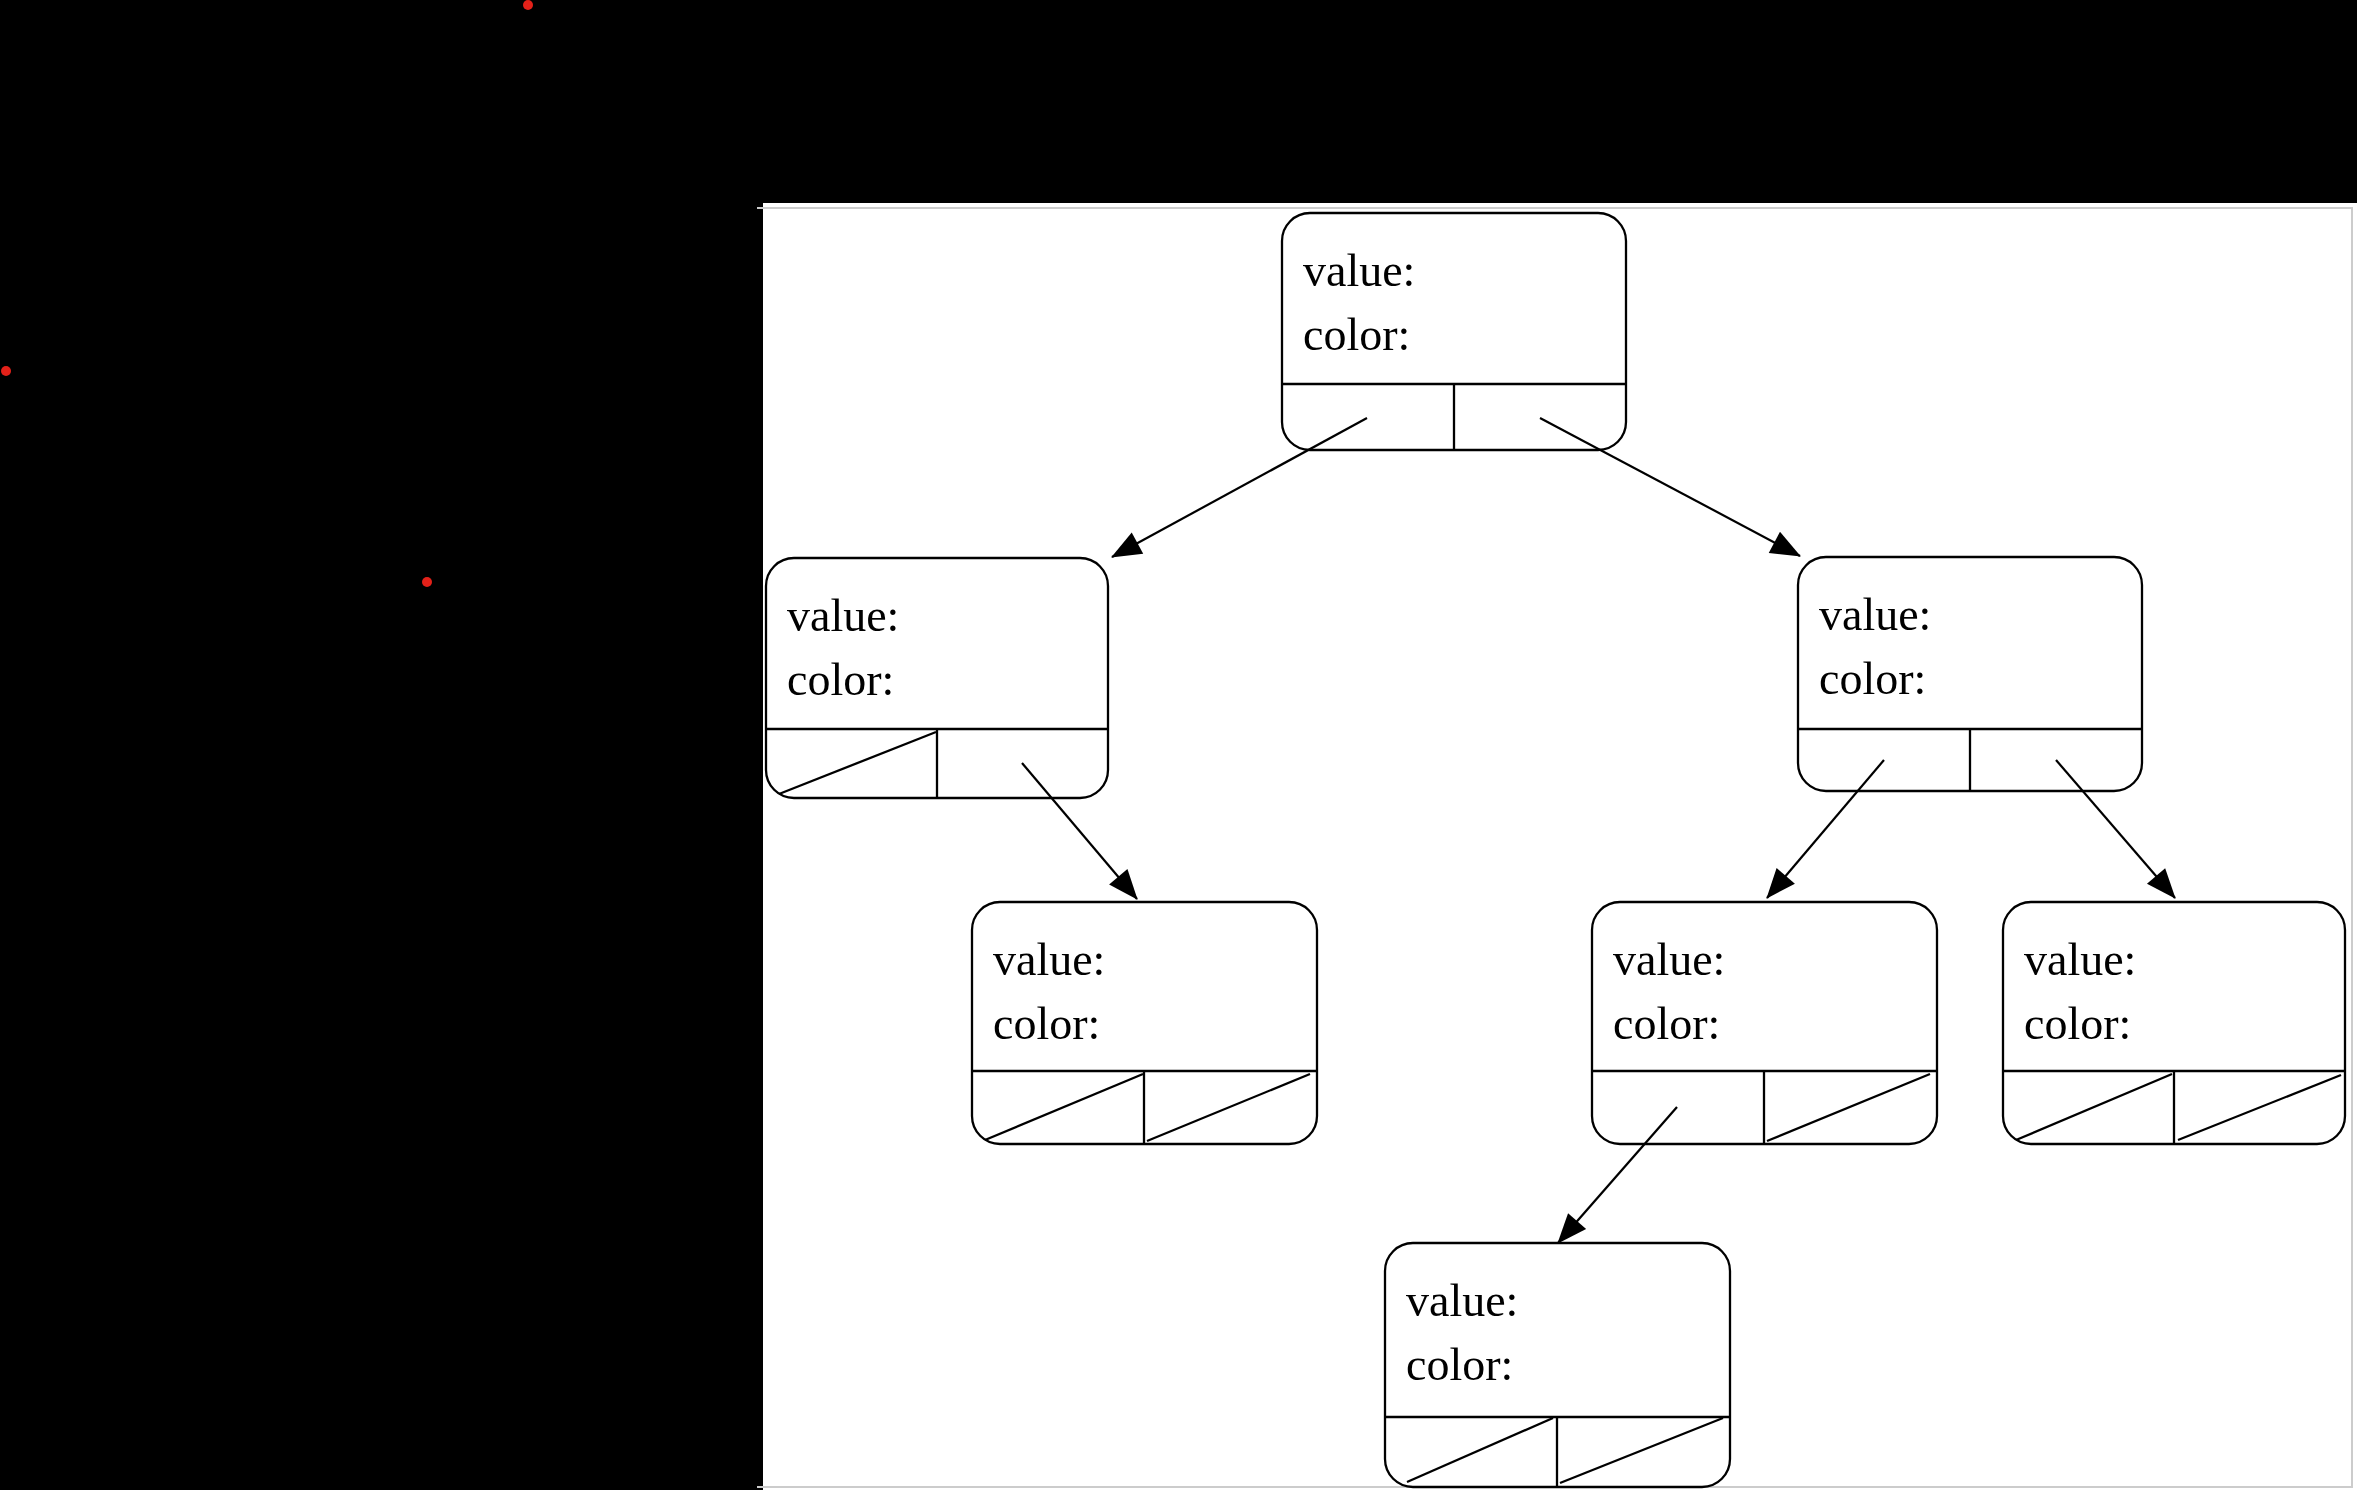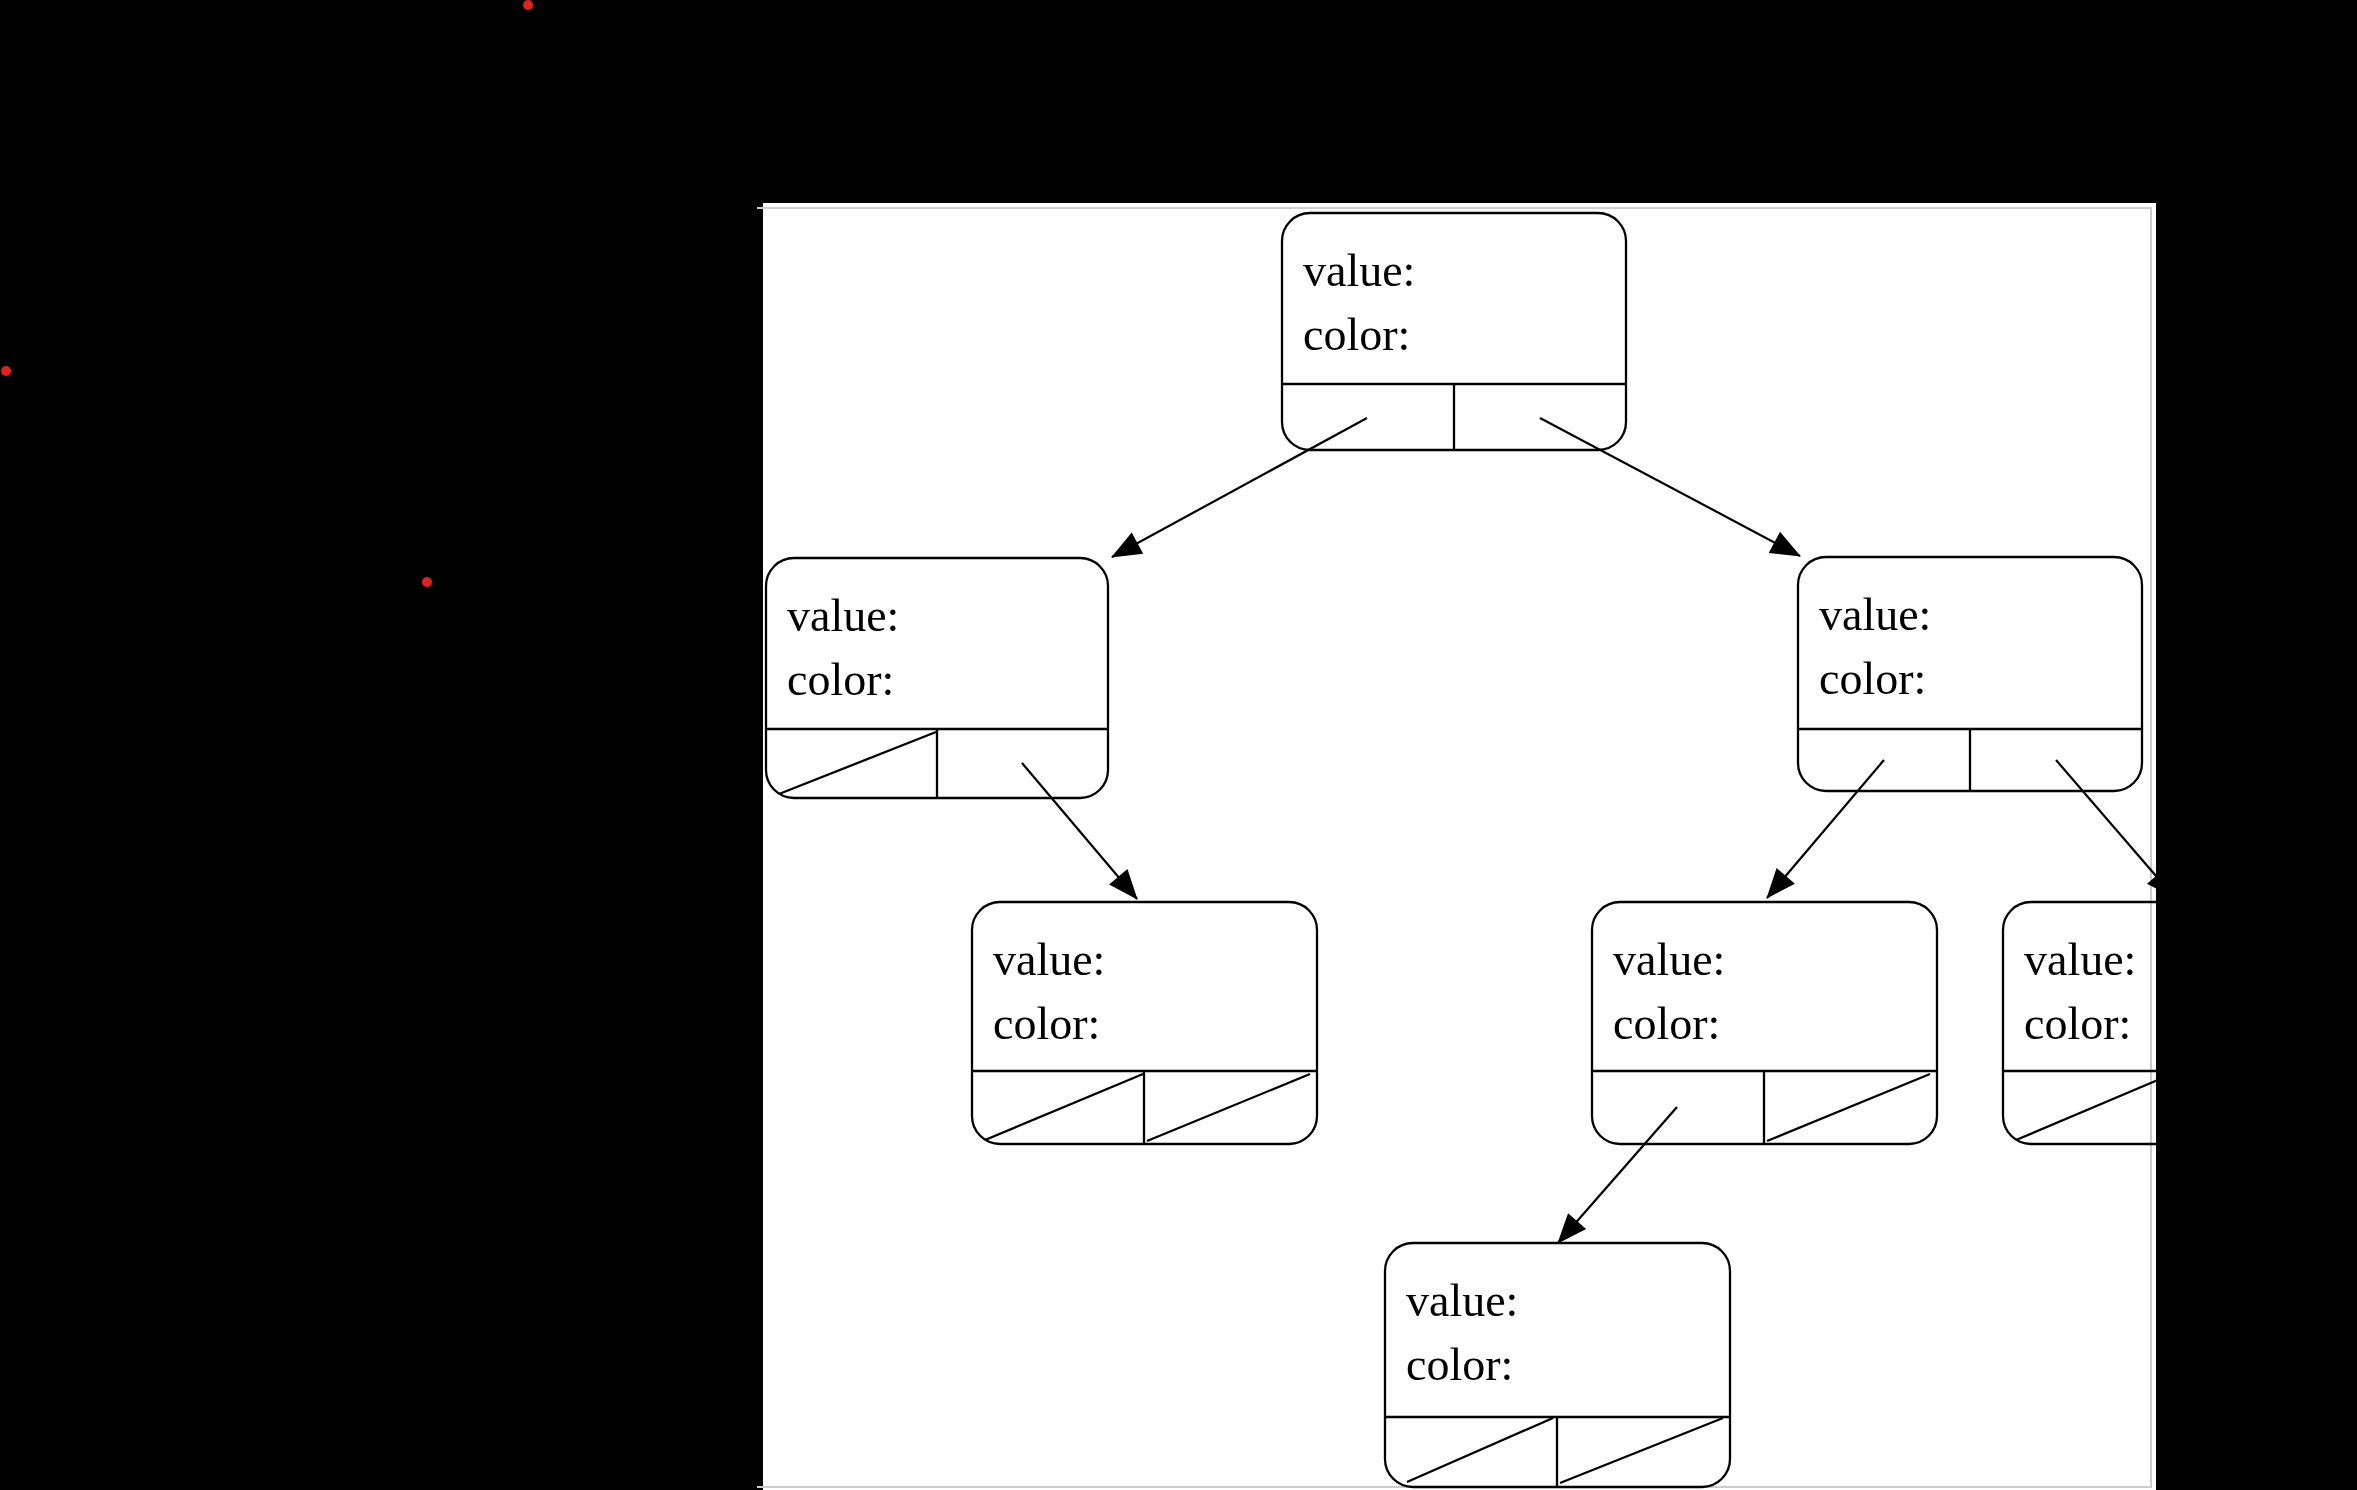--- a/index.html
+++ b/index.html
@@ -21,21 +21,21 @@
     position: absolute;
     width: 10px;
     height: 10px;
     border-radius: 50%;
     background: #e32119;
   }
   .canvas-panel {
     position: absolute;
     left: 763px;
     top: 203px;
-    width: 1393px;
+    width: 1594px;
     height: 1287px;
     background: #ffffff;
     text-align: center;
   }
   .canvas-frame {
     position: absolute;
     top: 4px;
     left: -6px;
     right: 4px;
     bottom: 2px;

